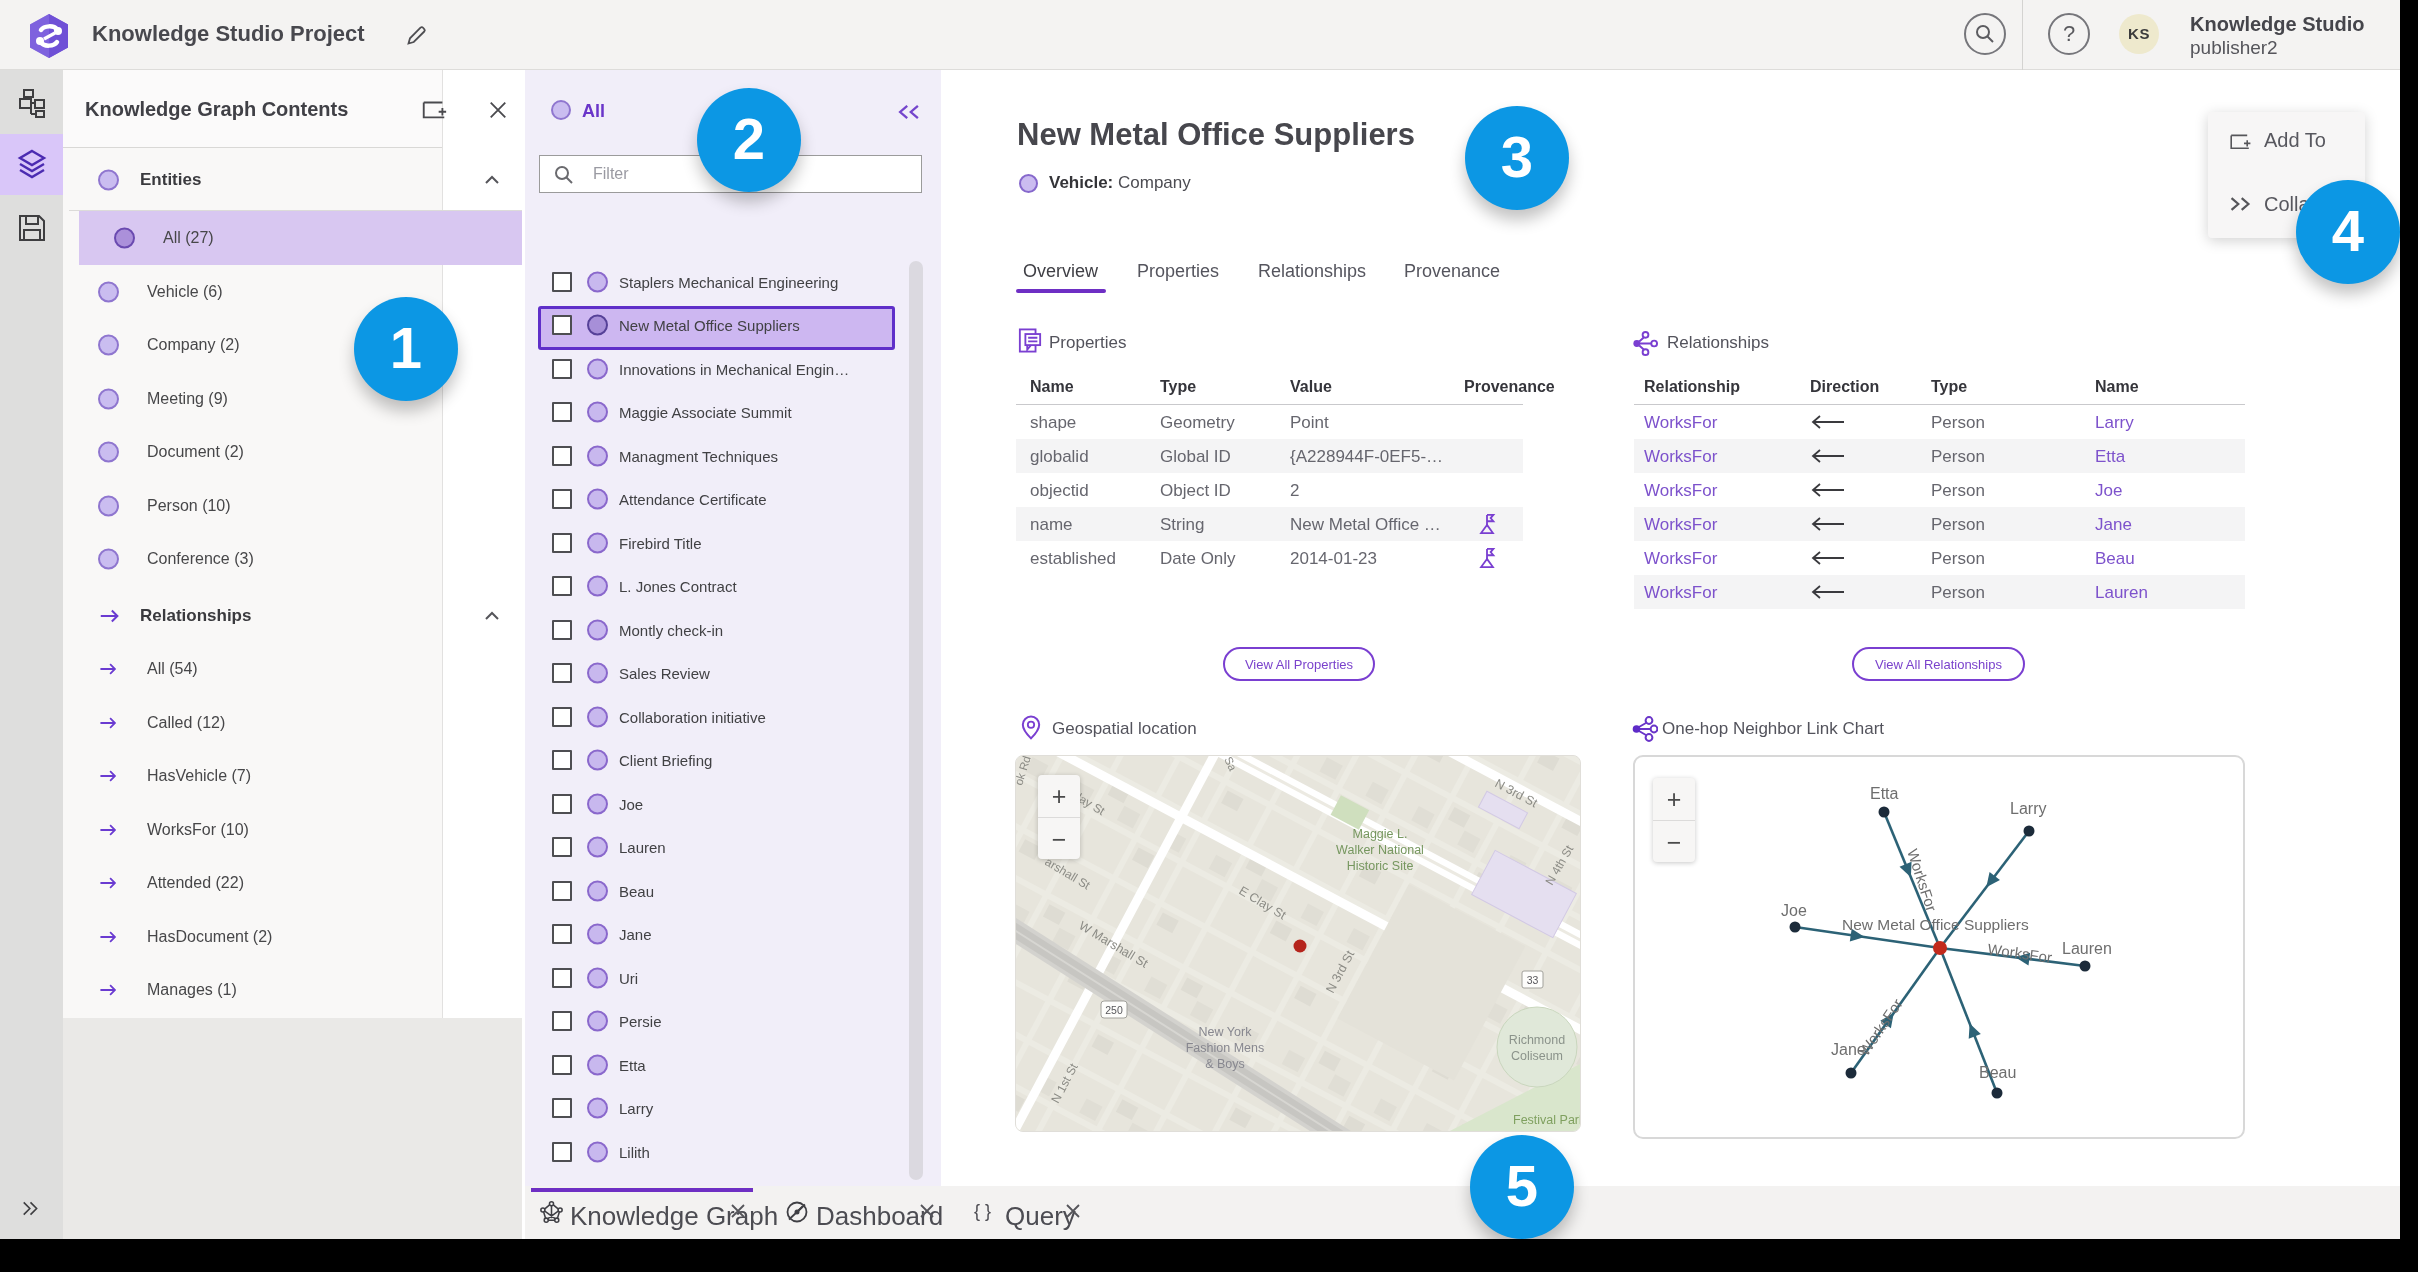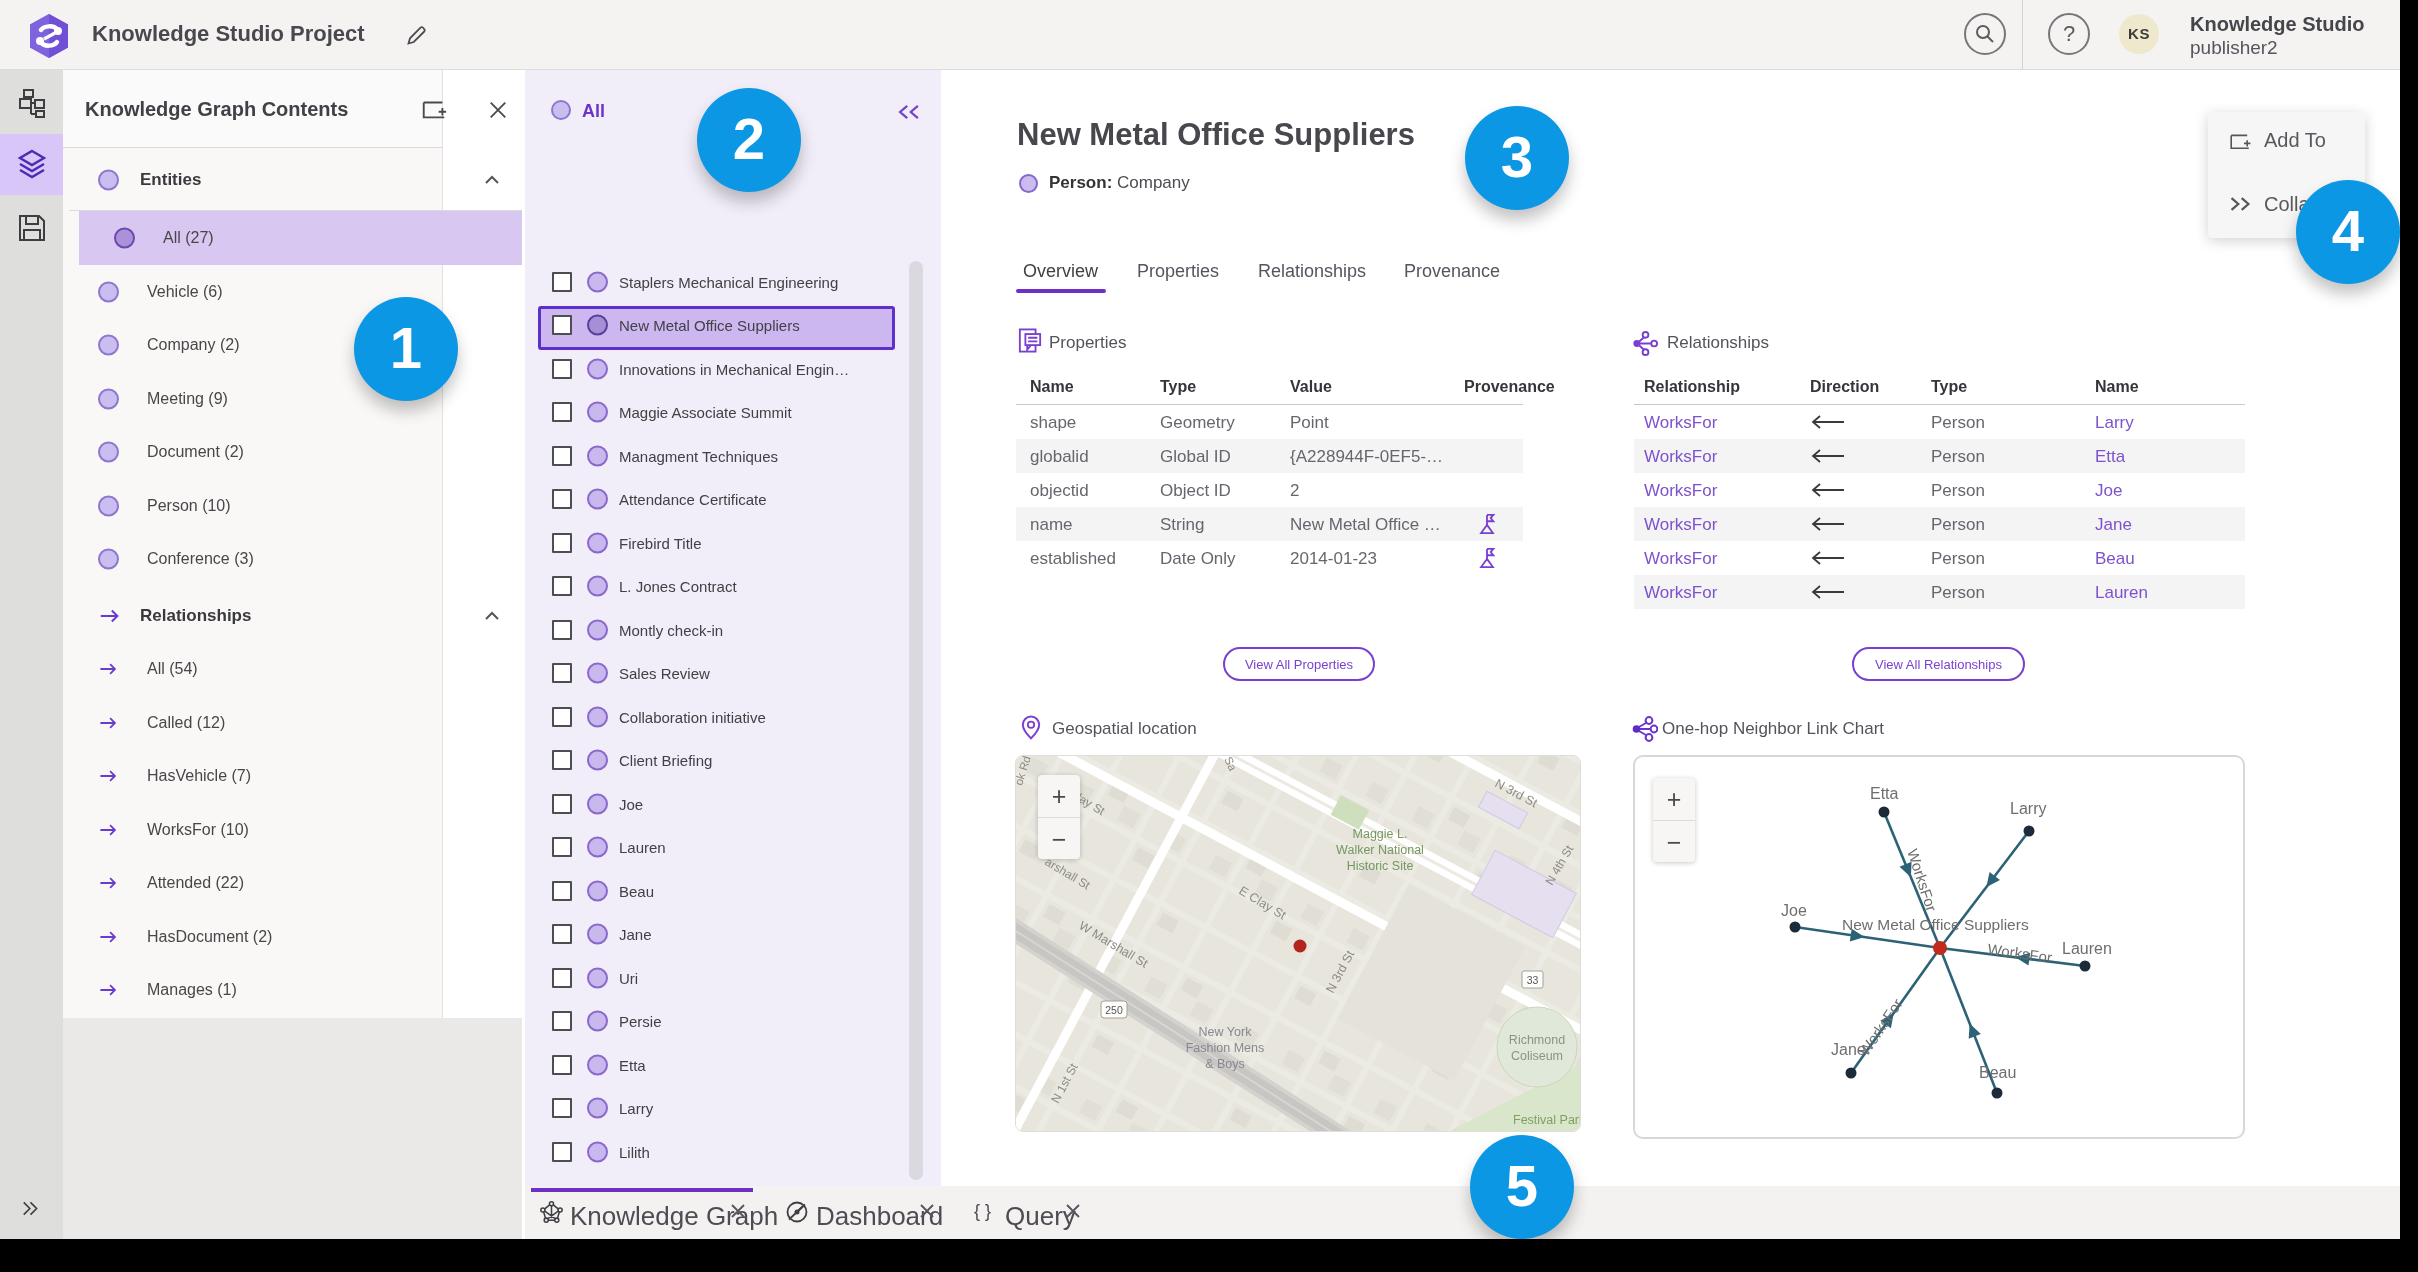--- a/index.html
+++ b/index.html
@@ -250,20 +250,27 @@
   </div>
 
   <div id="p2">
     <div class="hcircle"></div>
     <div id="p2title">All</div>
     <svg class="abs" style="left:372px;top:34px" width="24" height="16" viewBox="0 0 26 18">
         <g fill="none" stroke="#7445cc" stroke-width="2.6">
           <path d="M11 2 L3 9 L11 16 M23 2 L15 9 L23 16"></path>
         </g>
       </svg>
+    <div id="filter">
+      <svg class="abs" style="left:12px;top:7px" width="24" height="24" viewBox="0 0 24 24">
+          <circle cx="10" cy="10" r="6" fill="none" stroke="#6a6a6e" stroke-width="2"></circle>
+          <path d="M14.5 14.5 L20 20" stroke="#6a6a6e" stroke-width="2"></path>
+        </svg>
+      <span>Filter</span>
+    </div>
     <div id="selrow"></div>
     <div id="p2list">
         <div class="p2item" style="top:190px;">
           <div class="ckb"></div>
           <div class="pcirc" style=""></div>
           <div class="txt">Staplers Mechanical Engineering</div>
         </div>
         <div class="p2item" style="top:233.5px;">
           <div class="ckb"></div>
           <div class="pcirc" style="background:#a78fd8;border-color:#564198;"></div>
@@ -364,21 +371,21 @@
           <div class="pcirc" style=""></div>
           <div class="txt">Lilith</div>
         </div>
       </div>
     <div id="scroll2"></div>
   </div>
 
   <div id="main">
     <div id="mtitle">New Metal Office Suppliers</div>
     <div class="abs" style="left:78px;top:104px;width:19px;height:19px;border-radius:50%;background:#cbbcf0;border:2px solid #8668cc;"></div>
-    <div id="entityrow"><b style="color:#343438;">Person:</b> Company</div>
+    <div id="entityrow"><b style="color:#343438;">Vehicle:</b> Company</div>
     <div class="tab" style="left:82px;color:#3f3f45;">Overview</div>
     <div class="tab" style="left:196px;">Properties</div>
     <div class="tab" style="left:317px;">Relationships</div>
     <div class="tab" style="left:463px;">Provenance</div>
     <div id="tabline"></div>
 
     <div id="props">
         <div class="sech" style="left:108px;top:263px;">Properties</div>
         <svg class="abs" style="left:77px;top:257px" width="24" height="27" viewBox="0 0 26 28">
           <g fill="none" stroke="#7a3fd1" stroke-width="2">

